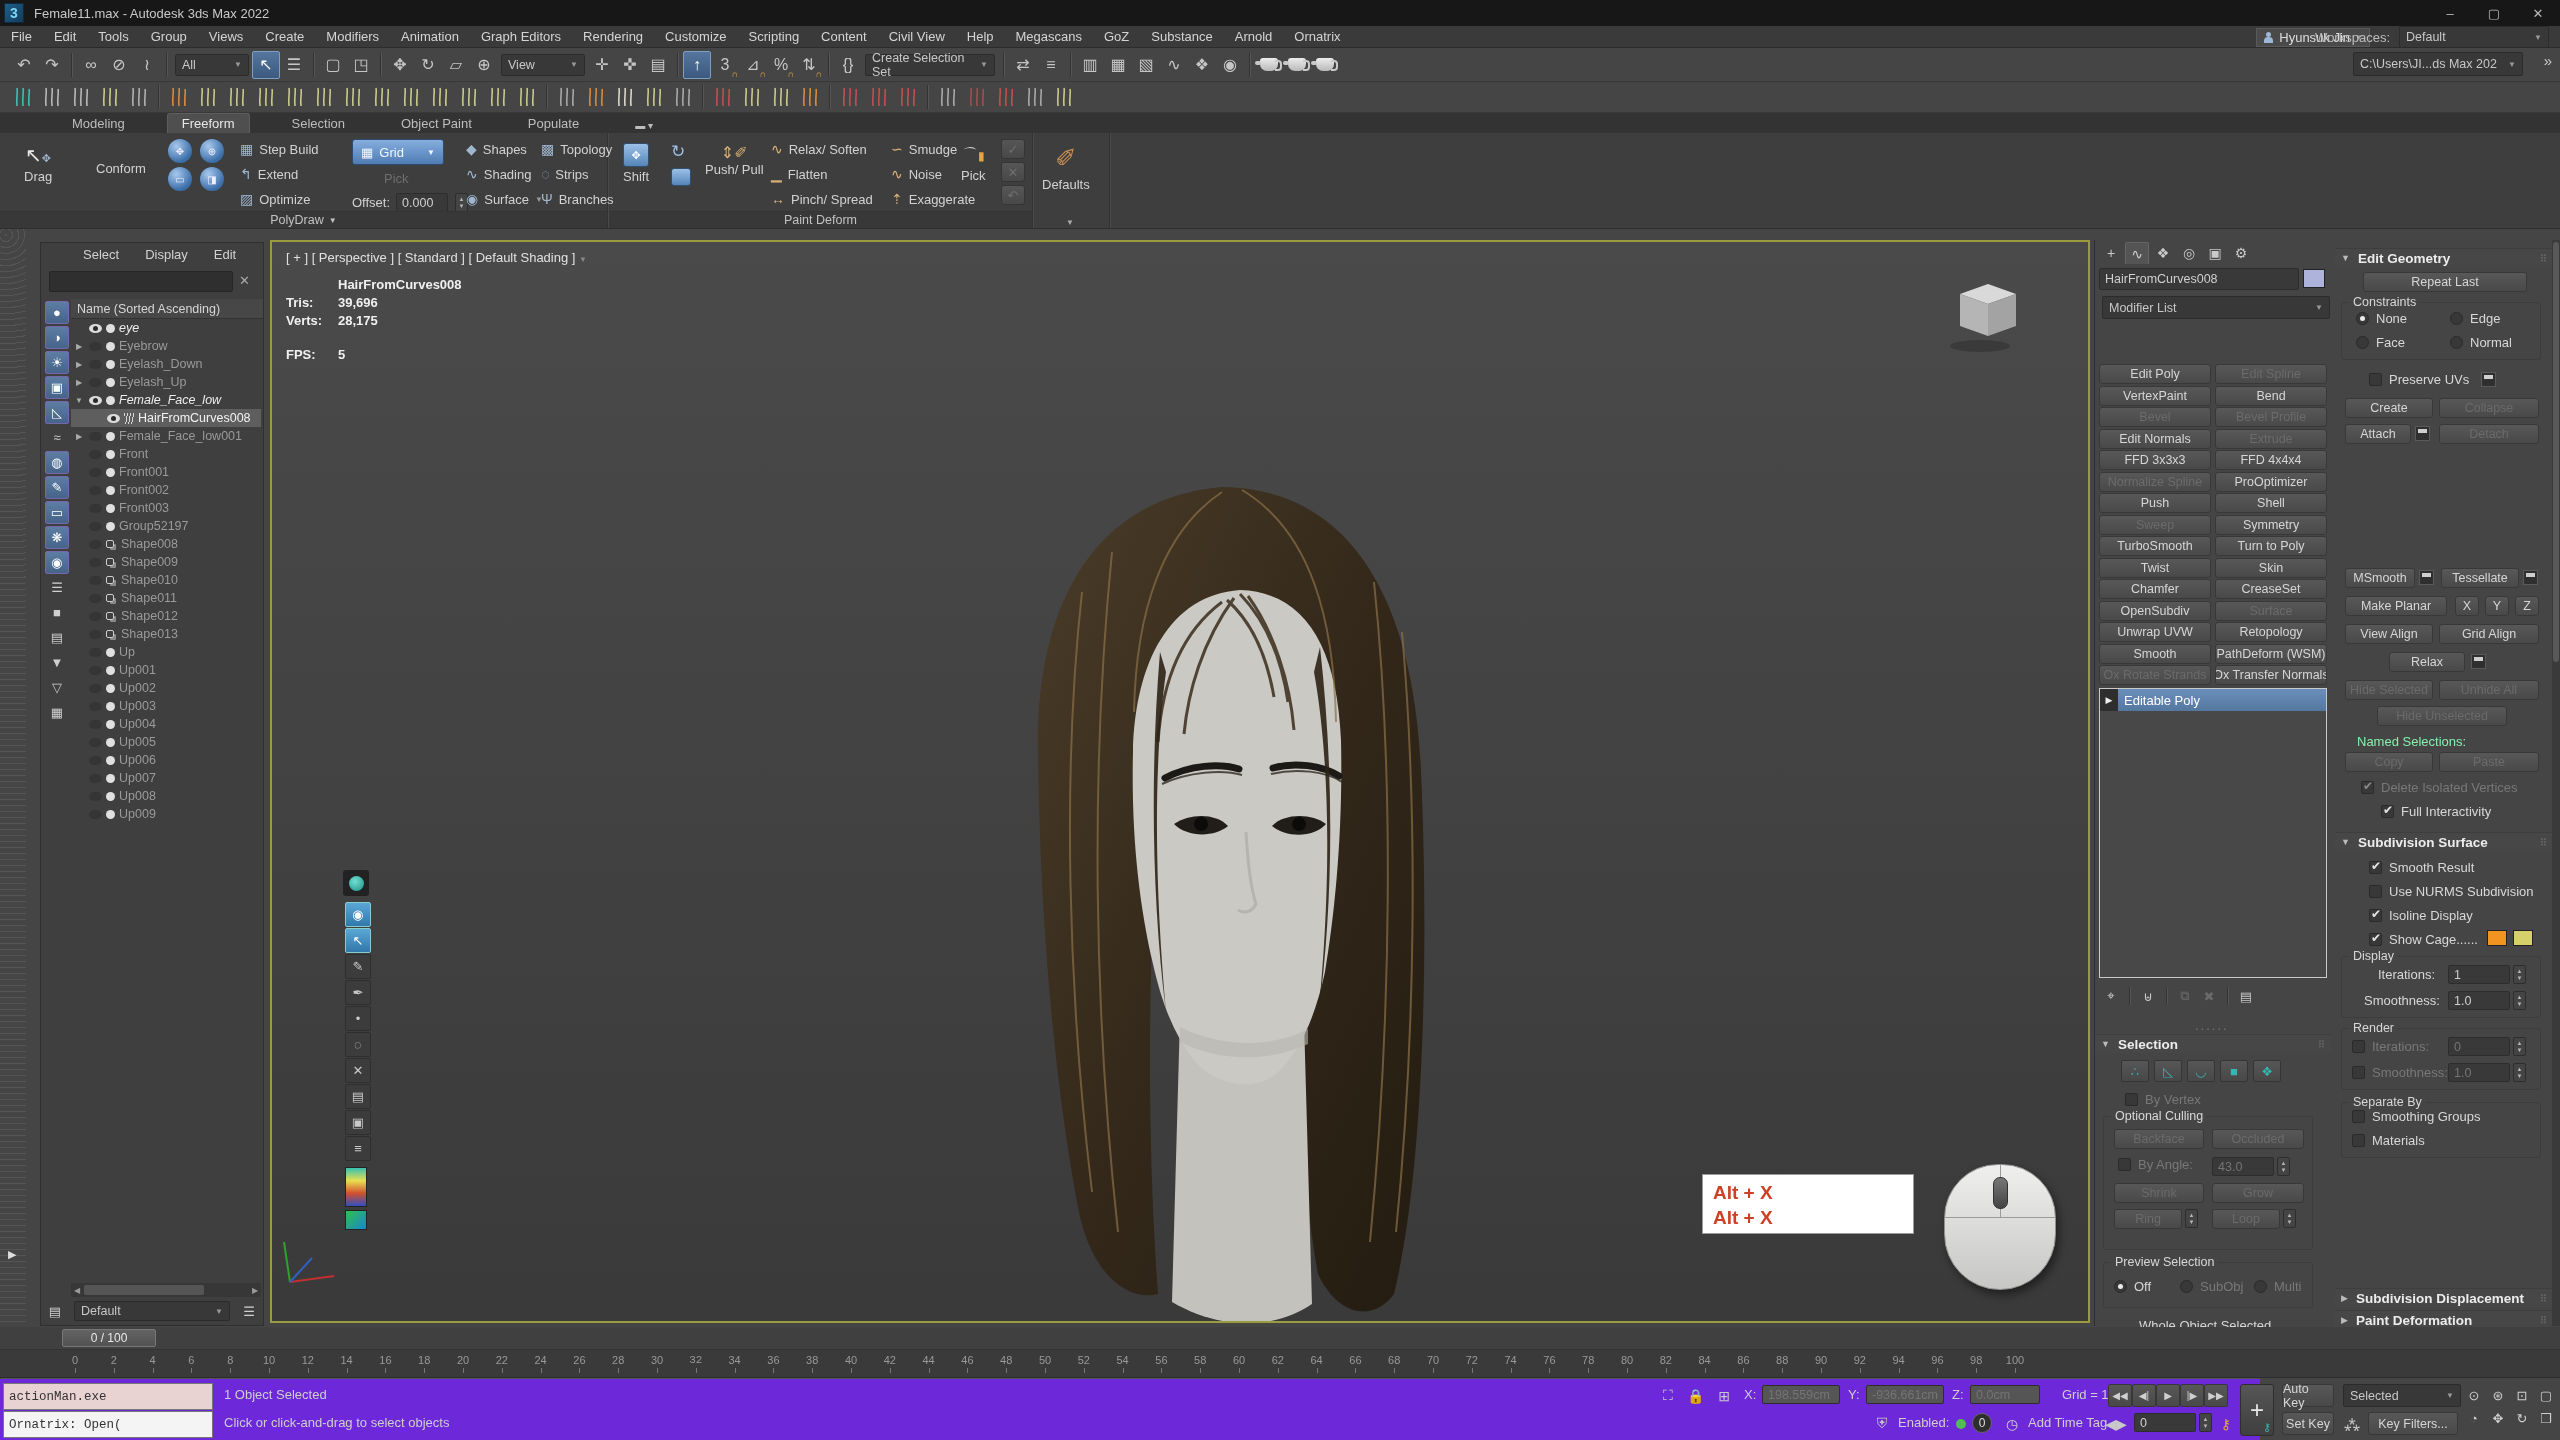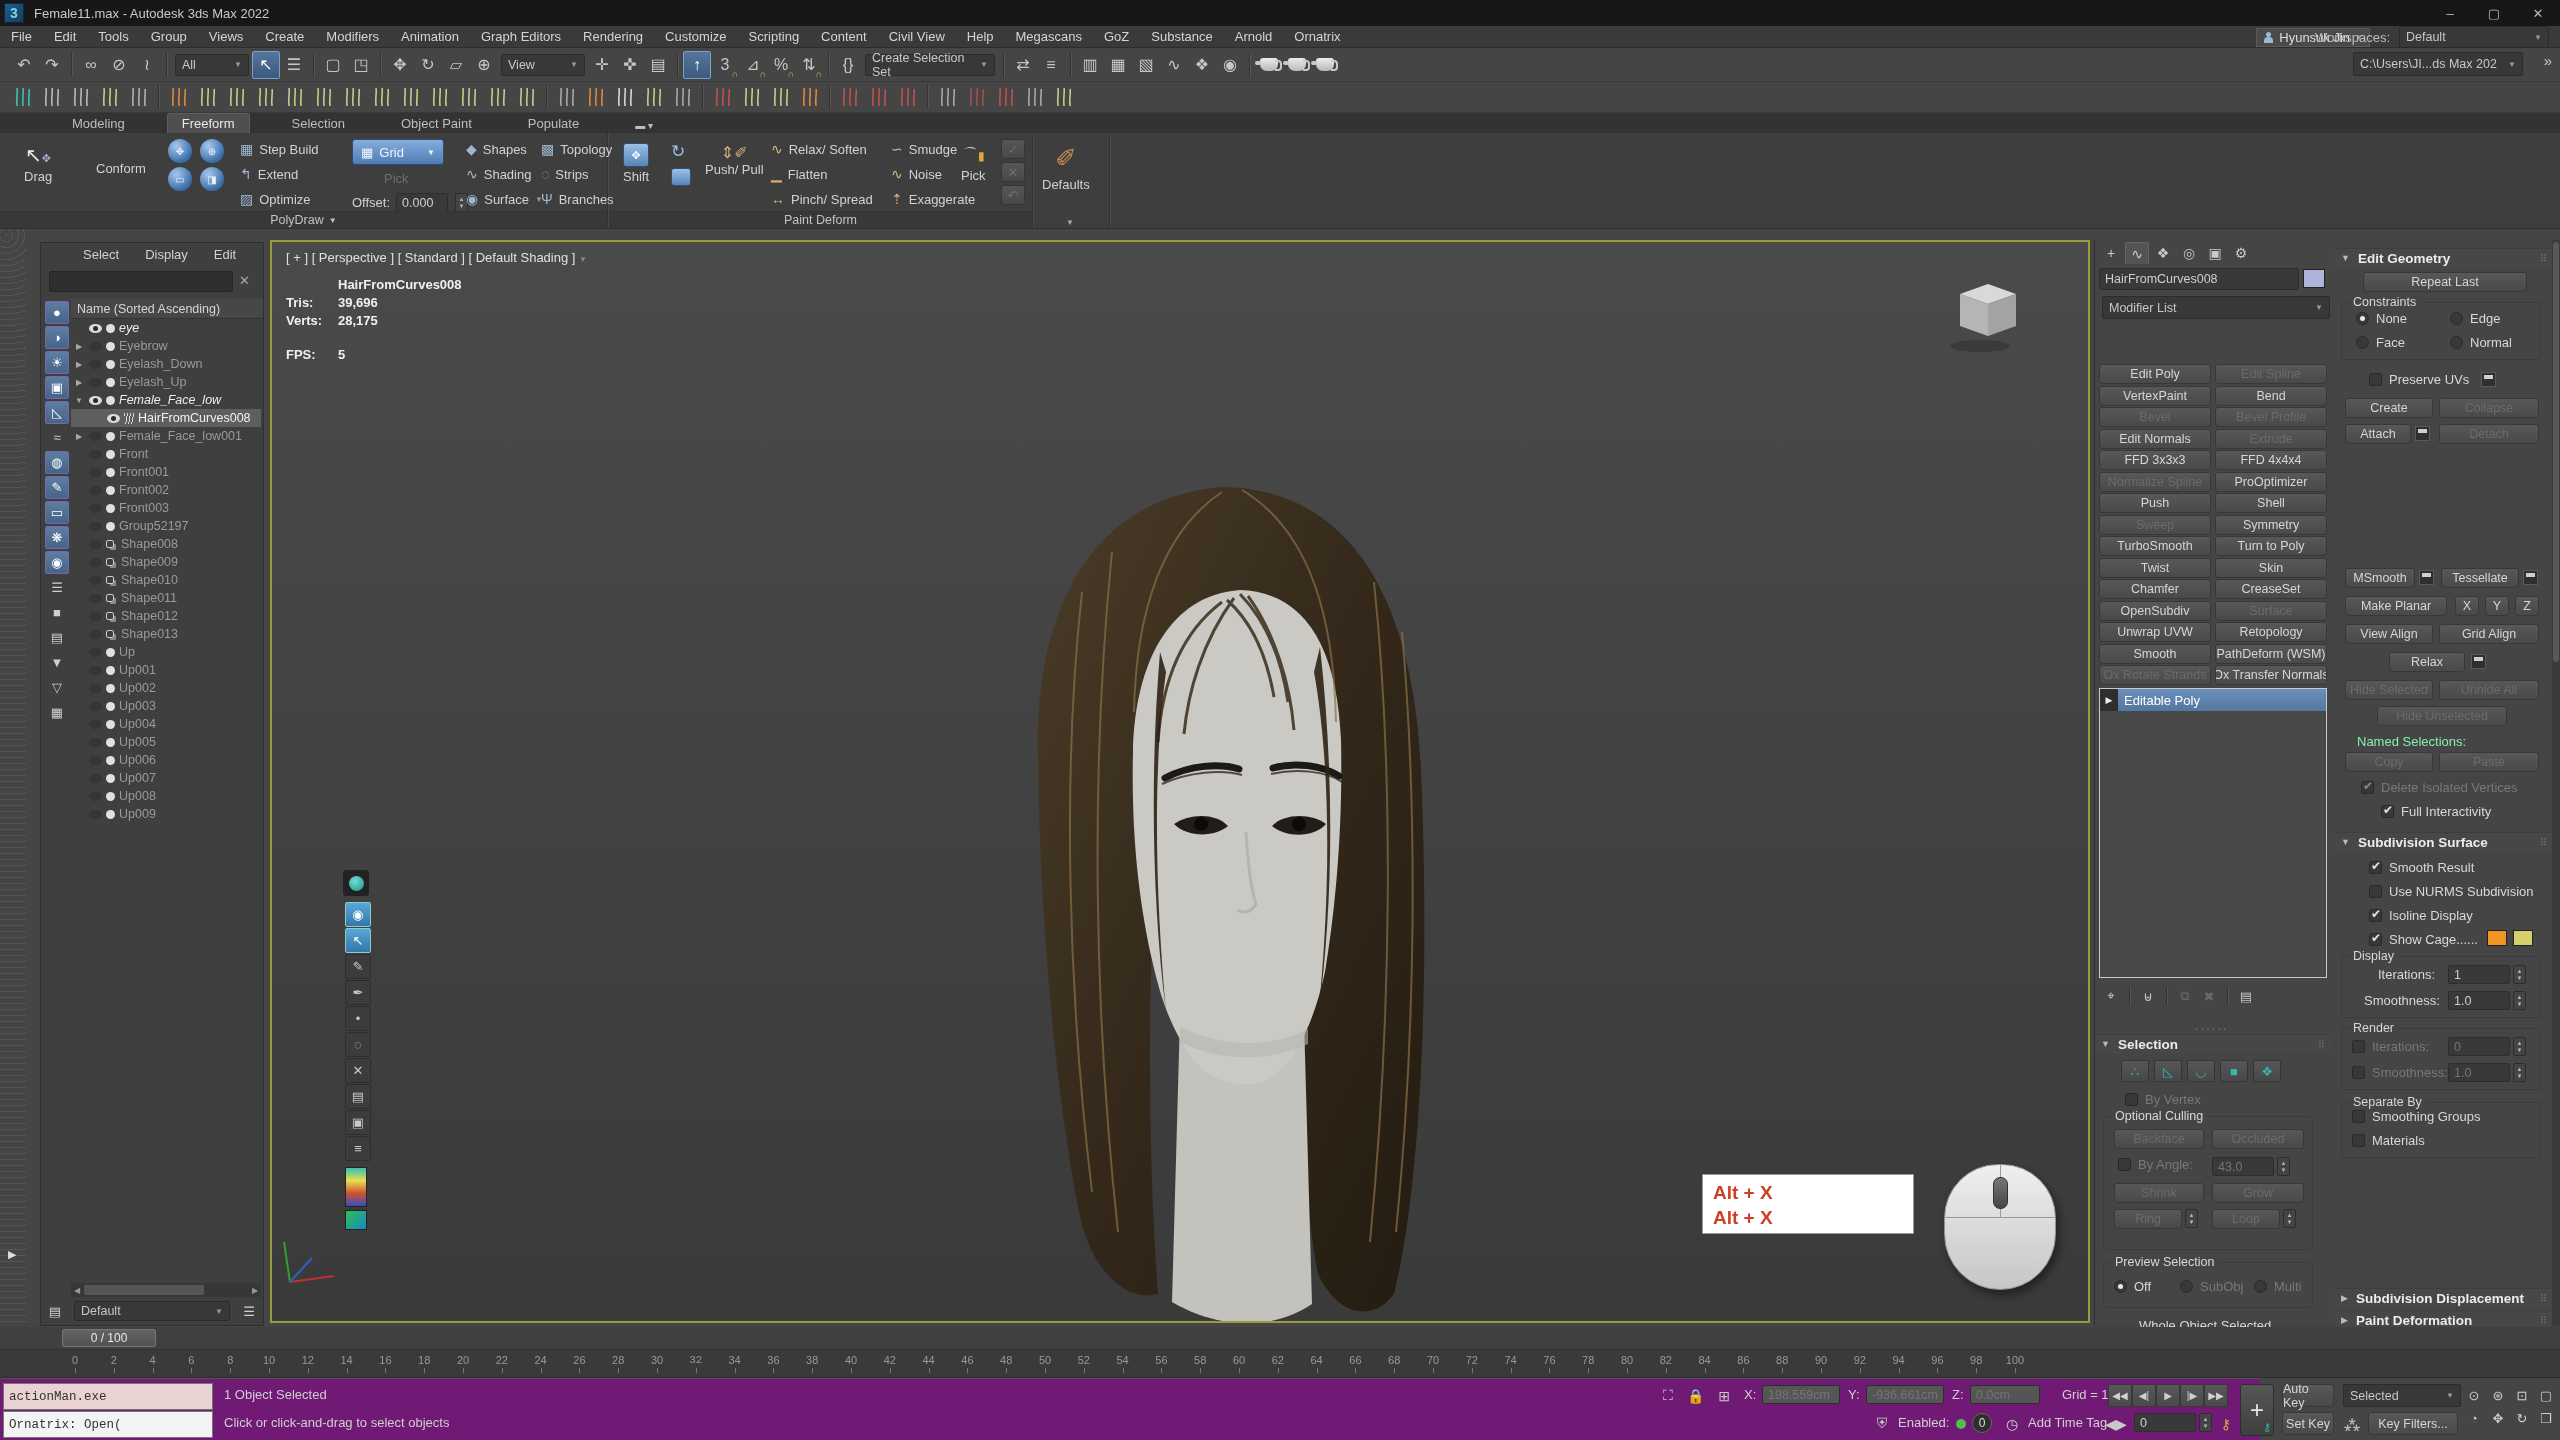--- a/index.html
+++ b/index.html
@@ -119,21 +119,21 @@
   .ctext.dis{color:#86efac}
   .swatch{width:22px;height:19px;border:1px solid #222;flex:none}
   #rightscroll{position:absolute;right:0;top:0;width:8px;height:1086px;background:#3a3a3a}
   #rightscroll::before{content:"";position:absolute;left:1px;top:2px;width:6px;height:420px;background:#585858;border-radius:3px}
   
   #timeslider{left:0;top:1327px;width:2560px;height:23px;background:#404040;border-bottom:1px solid #333}
   #tshandle{position:absolute;left:62px;top:2px;width:94px;height:18px;background:linear-gradient(#636363,#525252);border:1px solid #777;border-radius:2px;color:#e8e8e8;font-size:12px;display:flex;align-items:center;justify-content:center}
   #trackbar{left:0;top:1350px;width:2560px;height:28px;background:#3a3a3a;border-bottom:1px solid #2d2d2d}
   .tick{position:absolute;top:4px;width:40px;margin-left:-20px;text-align:center;color:#999;font-size:11px}
   .tick::after{content:"";position:absolute;left:50%;bottom:-7px;width:1px;height:5px;background:#777}
-  #statusbar{left:0;top:1378px;width:2260px;height:62px;background:#701a75;border-top:1px solid #555}
+  #statusbar{left:0;top:1378px;width:2260px;height:62px;background:#6d28d9;border-top:1px solid #555}
   .mxl{position:absolute;left:3px;width:210px;height:27px;border:1px solid #777;font-size:12.5px;display:flex;align-items:center;padding:0 5px;color:#333;font-family:"Liberation Mono",monospace;overflow:hidden;white-space:nowrap}
   .sbtxt{position:absolute;color:#cfcfcf;font-size:13px;white-space:nowrap}
   .sbtn{position:absolute;background:linear-gradient(#585858,#494949);border:1px solid #383838;border-radius:3px;color:#d6d6d6;font-size:12.5px;display:flex;align-items:center;justify-content:center;height:23px}
   .sicon2{position:absolute;width:24px;height:23px;display:flex;align-items:center;justify-content:center;color:#c9c9c9;font-size:14px}
   .navi{width:24px;height:23px;display:flex;align-items:center;justify-content:center;color:#cfcfcf;font-size:13px}
 </style>
 </head>
 <body>
 
 <div class="abs" id="titlebar">

